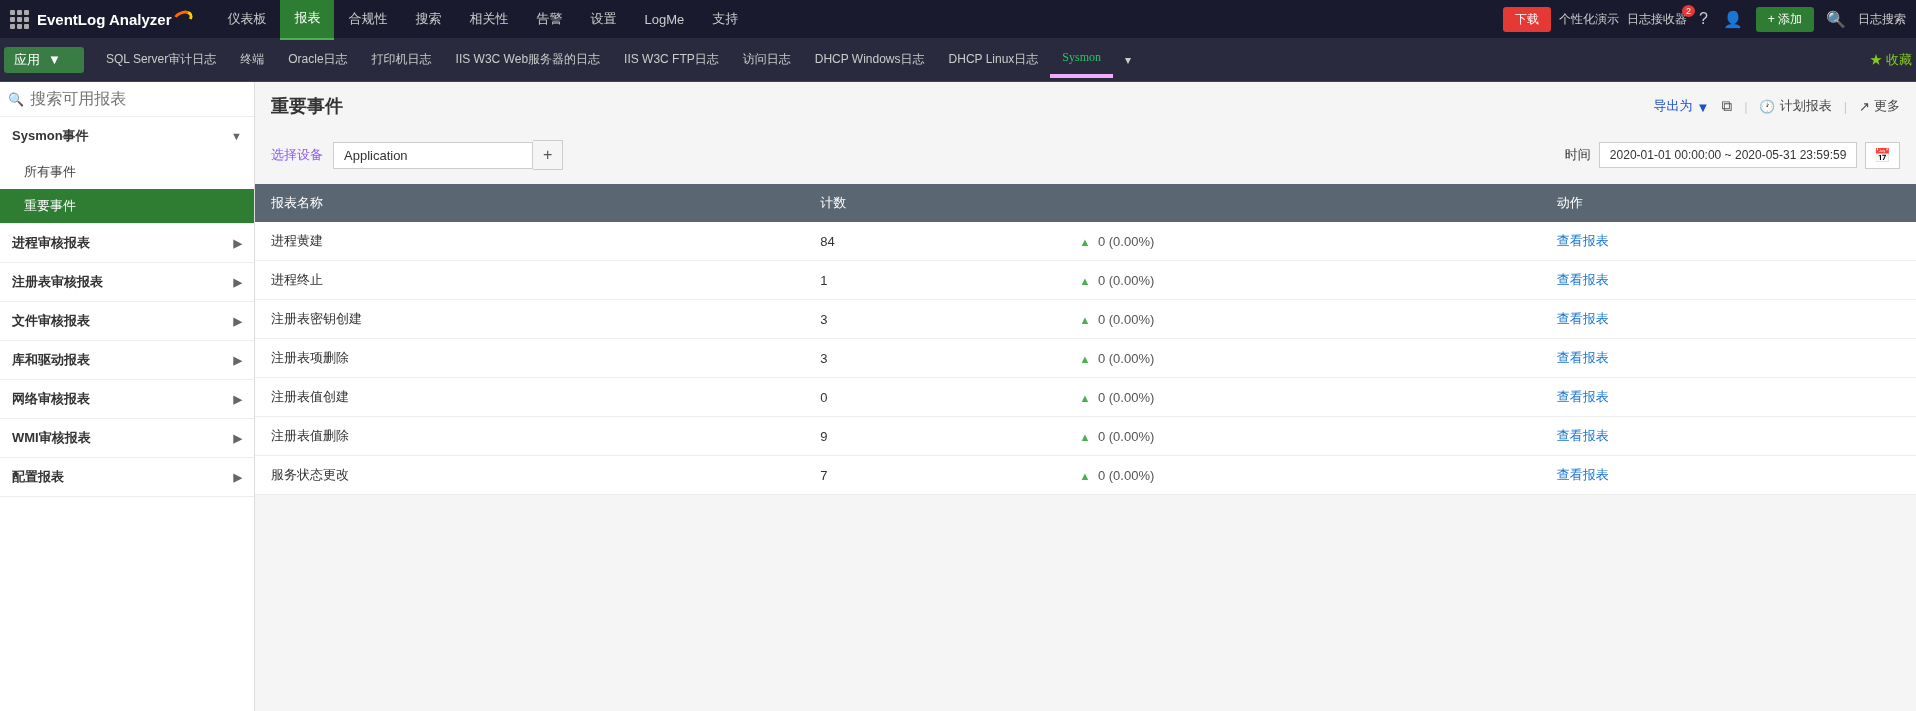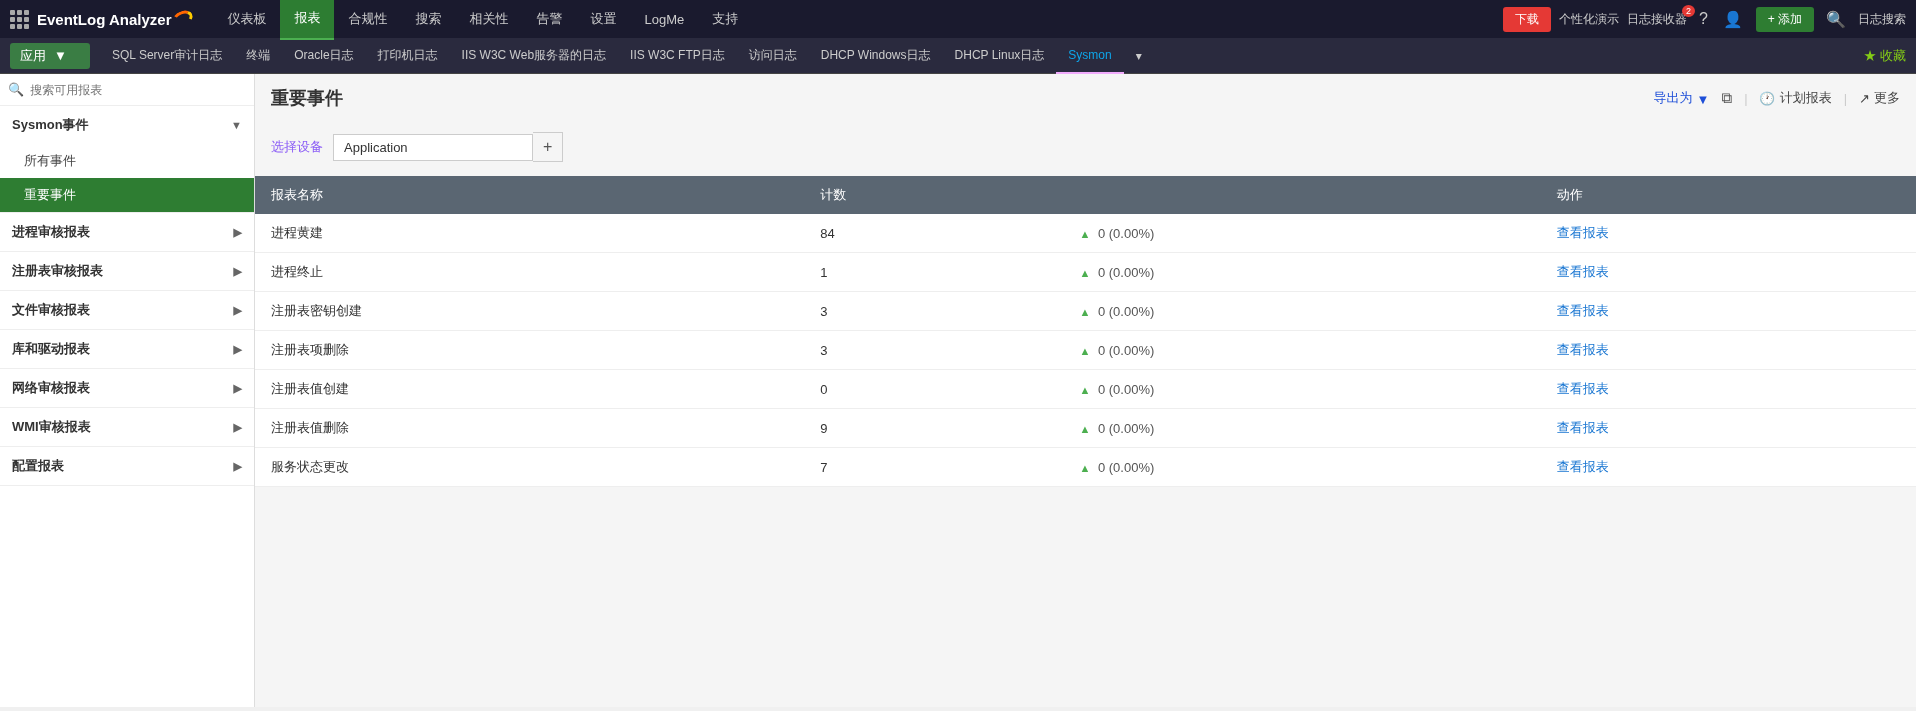--- a/index.html
+++ b/index.html
@@ -118,22 +118,22 @@
       border-radius: 3px;
       font-size: 12px;
       cursor: pointer;
     }
 
     
     .second-nav {
       background: #2a2a3e;
       display: flex;
       align-items: center;
-      height: 36px;
-      padding: 0 10px;
+      height: 44px;
+      padding: 0 4px;
       border-bottom: 1px solid #444;
     }
     .app-dropdown {
       display: flex;
       align-items: center;
       background: #3a7d44;
       color: #fff;
       padding: 4px 10px;
       border-radius: 3px;
       font-size: 13px;
@@ -151,22 +151,23 @@
       color: #ccc;
       text-decoration: none;
       padding: 0 12px;
       height: 36px;
       display: flex;
       align-items: center;
       font-size: 12px;
       white-space: nowrap;
     }
     .second-nav-links a.active {
-      color: #0ea5e9;
-      border-bottom: 2px solid #f0abfc;
+      color: #22c55e;
+      border-bottom: 4px solid #f0abfc;
+      font-family: Liberation Serif, serif;
     }
     .second-nav-right {
       display: flex;
       align-items: center;
       gap: 8px;
     }
     .favorites-btn {
       color: #84cc16;
       font-size: 13px;
       cursor: pointer;
@@ -191,21 +192,21 @@
     .search-bar {
       padding: 8px;
       border-bottom: 1px solid #eee;
       display: flex;
       align-items: center;
       gap: 6px;
     }
     .search-bar input {
       border: none;
       outline: none;
-      font-size: 12px;
+      font-size: 16px;
       color: #999;
       flex: 1;
       background: transparent;
     }
     .search-icon { color: #888; font-size: 13px; }
 
     .sidebar-section {
       border-bottom: 1px solid #eee;
     }
     .sidebar-section-header {
@@ -534,20 +535,25 @@
     </div>
 
     <div class="filter-row">
       <div class="filter-left">
         <span class="filter-label">选择设备</span>
         <div class="device-input-wrap">
           <input class="device-input" type="text" value="Application" style="">
           <button class="add-device-btn">+</button>
         </div>
       </div>
+      <div class="filter-right">
+        <span class="time-label">时间</span>
+        <span class="time-range">2020-01-01 00:00:00 ~ 2020-05-31 23:59:59</span>
+        <button class="calendar-btn">📅</button>
+      </div>
     </div>
 
     <table class="report-table">
       <thead>
         <tr>
           <th>报表名称</th>
           <th>计数</th>
           <th></th>
           <th>动作</th>
         </tr>

